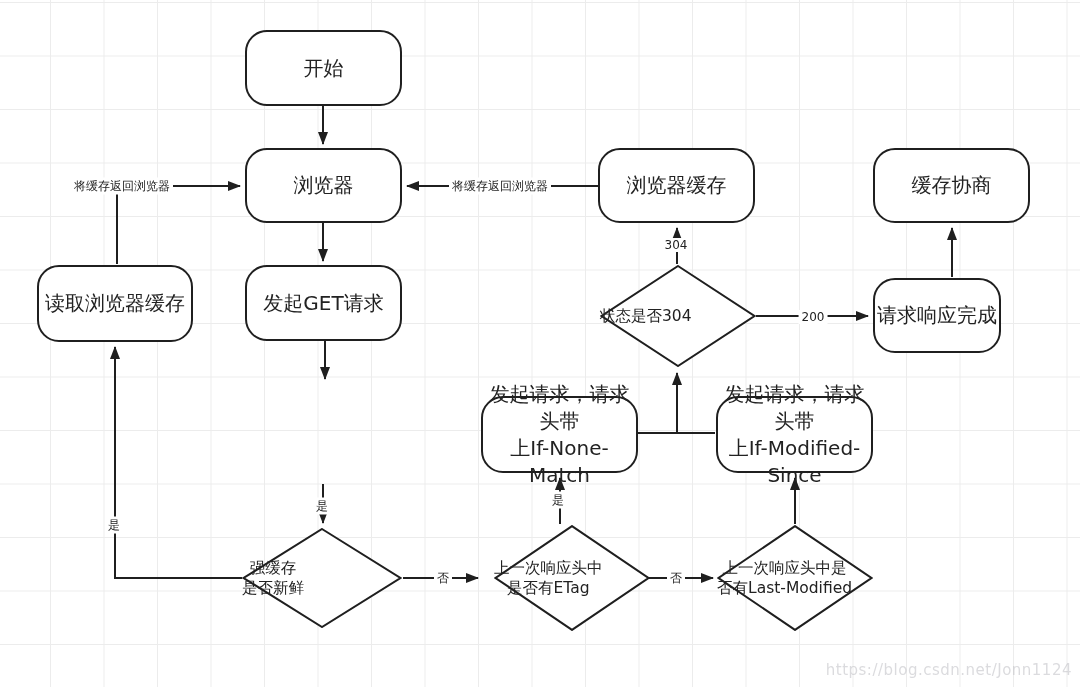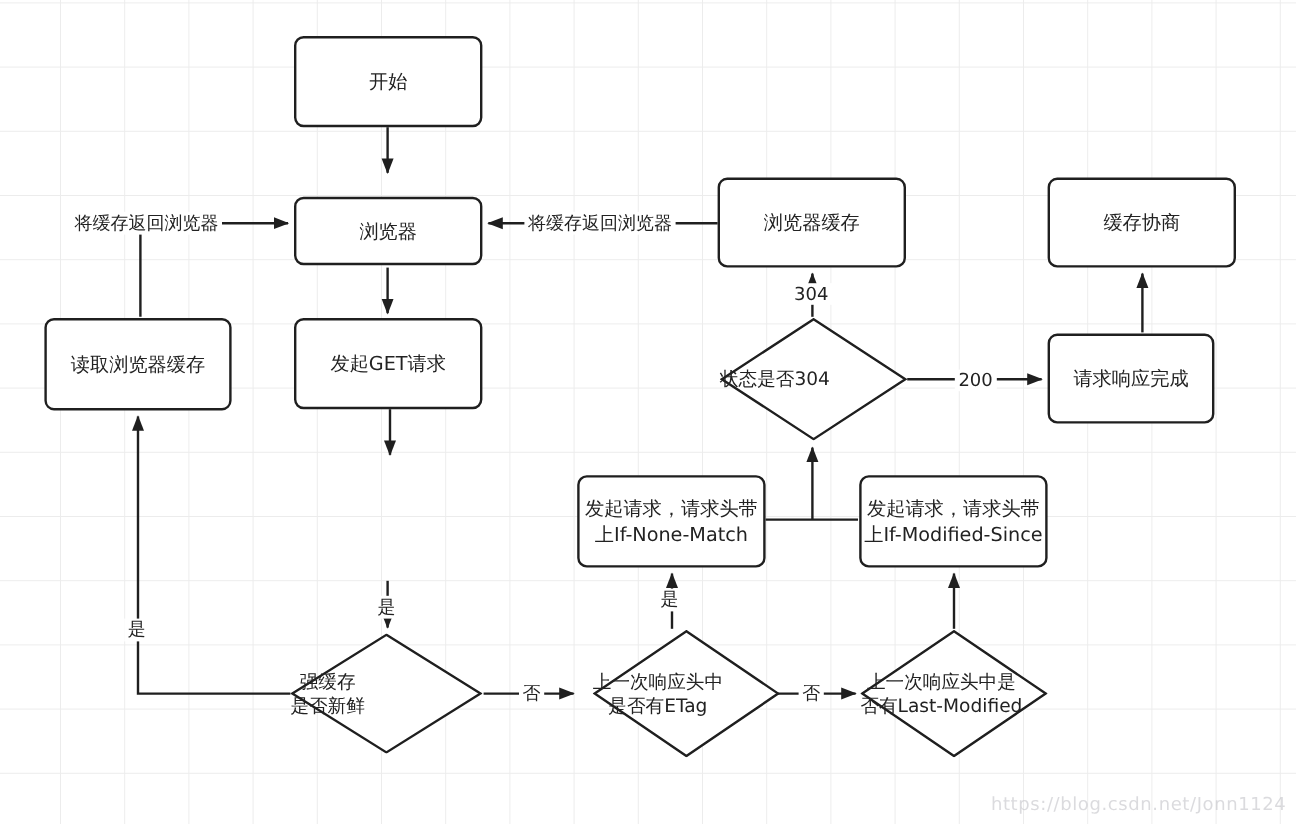--- a/index.html
+++ b/index.html
@@ -28,27 +28,27 @@
   svg.overlay line, svg.overlay polyline {
     stroke: #1f1f1f;
     stroke-width: 2;
     fill: none;
   }
   .rect-node {
     position: absolute;
     z-index: 2;
     background: #ffffff;
     border: 2px solid #1f1f1f;
-    border-radius: 8px;
+    border-radius: 22px;
     display: flex;
     align-items: center;
     justify-content: center;
     text-align: center;
     color: #222222;
-    font-size: 16px;
+    font-size: 20px;
     line-height: 1.35;
   }
   .diamond-node {
     position: absolute;
     z-index: 2;
     display: flex;
     align-items: center;
     justify-content: flex-start;
     text-align: center;
     color: #222222;
@@ -68,21 +68,21 @@
   }
   .node-label { position: relative; z-index: 1; display: block; }
   .node-label .l { display: block; }
   .edge-label {
     position: absolute;
     z-index: 3;
     transform: translate(-50%, -50%);
     background: #ffffff;
     padding: 0 3px;
     color: #222222;
-    font-size: 15px;
+    font-size: 12px;
     white-space: nowrap;
   }
   .watermark {
     position: absolute;
     z-index: 4;
     right: 8px;
     bottom: 8px;
     font-size: 15px;
     color: rgba(190, 190, 195, 0.55);
     letter-spacing: 0.5px;
@@ -130,41 +130,41 @@
 
     <line x1="403" y1="578" x2="478" y2="578" marker-end="url(#arrow)"></line>
 
     <line x1="639" y1="578" x2="713" y2="578" marker-end="url(#arrow)"></line>
   </svg>
 
   <div class="rect-node" style="left:245px;top:30px;width:157px;height:76px">
     <span class="node-label">开始</span>
   </div>
 
-  <div class="rect-node" style="left:245px;top:164px;width:157px;height:57px">
+  <div class="rect-node" style="left:245px;top:148px;width:157px;height:75px">
     <span class="node-label">浏览器</span>
   </div>
 
   <div class="rect-node" style="left:245px;top:265px;width:157px;height:76px">
     <span class="node-label">发起GET请求</span>
   </div>
 
   <div class="rect-node" style="left:37px;top:265px;width:156px;height:77px">
     <span class="node-label">读取浏览器缓存</span>
   </div>
 
   <div class="rect-node" style="left:598px;top:148px;width:157px;height:75px">
     <span class="node-label">浏览器缓存</span>
   </div>
 
   <div class="rect-node" style="left:873px;top:148px;width:157px;height:75px">
     <span class="node-label">缓存协商</span>
   </div>
 
-  <div class="rect-node" style="left:873px;top:278px;width:139px;height:75px">
+  <div class="rect-node" style="left:873px;top:278px;width:128px;height:75px">
     <span class="node-label">请求响应完成</span>
   </div>
 
   <div class="rect-node" style="left:481px;top:396px;width:157px;height:77px">
     <span class="node-label">
       <span class="l">发起请求，请求头带</span>
       <span class="l">上If-None-Match</span>
     </span>
   </div>
 

